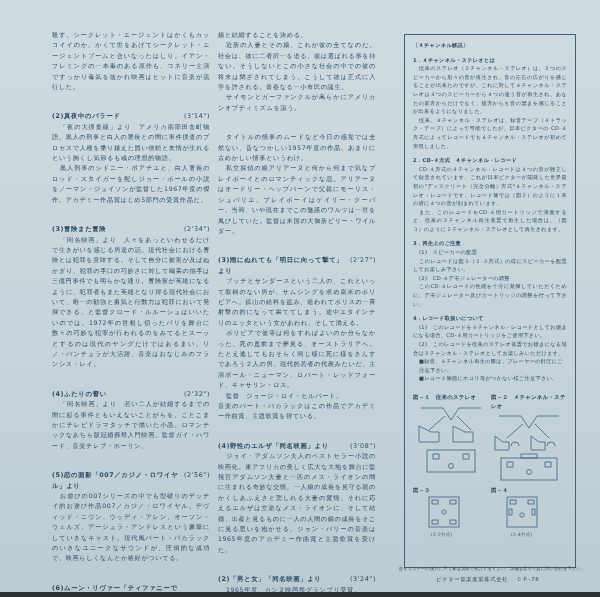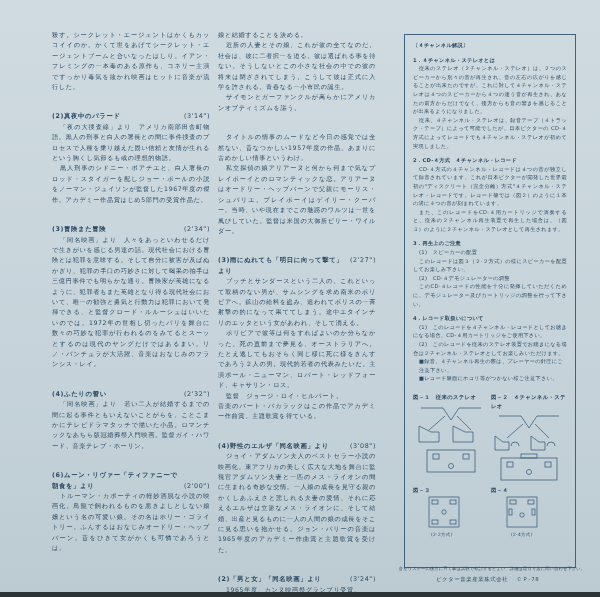--- a/index.html
+++ b/index.html
@@ -66,20 +66,27 @@
     </div>
 
     <div class="sec">
       <div class="sec-head">
           <span>(4)ふたりの誓い</span>
           <span class="dur">(2'32")</span>
         </div>
       <div class="p">「同名映画」より　若い二人が結婚するまでの間に起る事件ともいえないことがらを、ことこまかにテレビドラマタッチで描いた小品。ロマンチックなあちら版冠婚葬祭入門映画。監督ガイ・ハワード、音楽テレプ・ホーリン。</div>
     </div>
 
+    <div class="sec">
+      <div class="sec-head">
+          <span>(5)恋の面影「007／カジノ・ロワイヤル」より</span>
+          <span class="dur">(2'56")</span>
+        </div>
+      <div class="p">お遊びの007シリーズの中でも型破りのデッチイ的お遊び作品007／カジノ・ロワイヤル。デヴィッド・ニヴン、ウッディ・アレン、オーソン・ウェルズ、アーシュラ・アンドレスという豪華にしていきなキャスト。現代風バート・バカラックのいきなユニークなサウンドが、圧倒的な成功で、映画らしくなんとか格好がついてる。</div>
+    </div>
 
     <div class="sec">
       <div class="sec-head" style="flex-direction:row;">
           <span>(6)ムーン・リヴァー「ティファニーで朝食を」より</span>
           <span class="dur" style="align-self:flex-end;">(2'00")</span>
         </div>
       <div class="p">トルーマン・カポーティの軽妙洒脱な小説の映画化。鳥籠で飼われるものを悪きよしとしない娘嬢という名の可愛い娘。その名はホリー・ゴライトリー。ふんするはおなじみオードリー・ヘップバーン。昔をひきて女がかくも可憐であろうとは。</div>
 
     </div>
 

